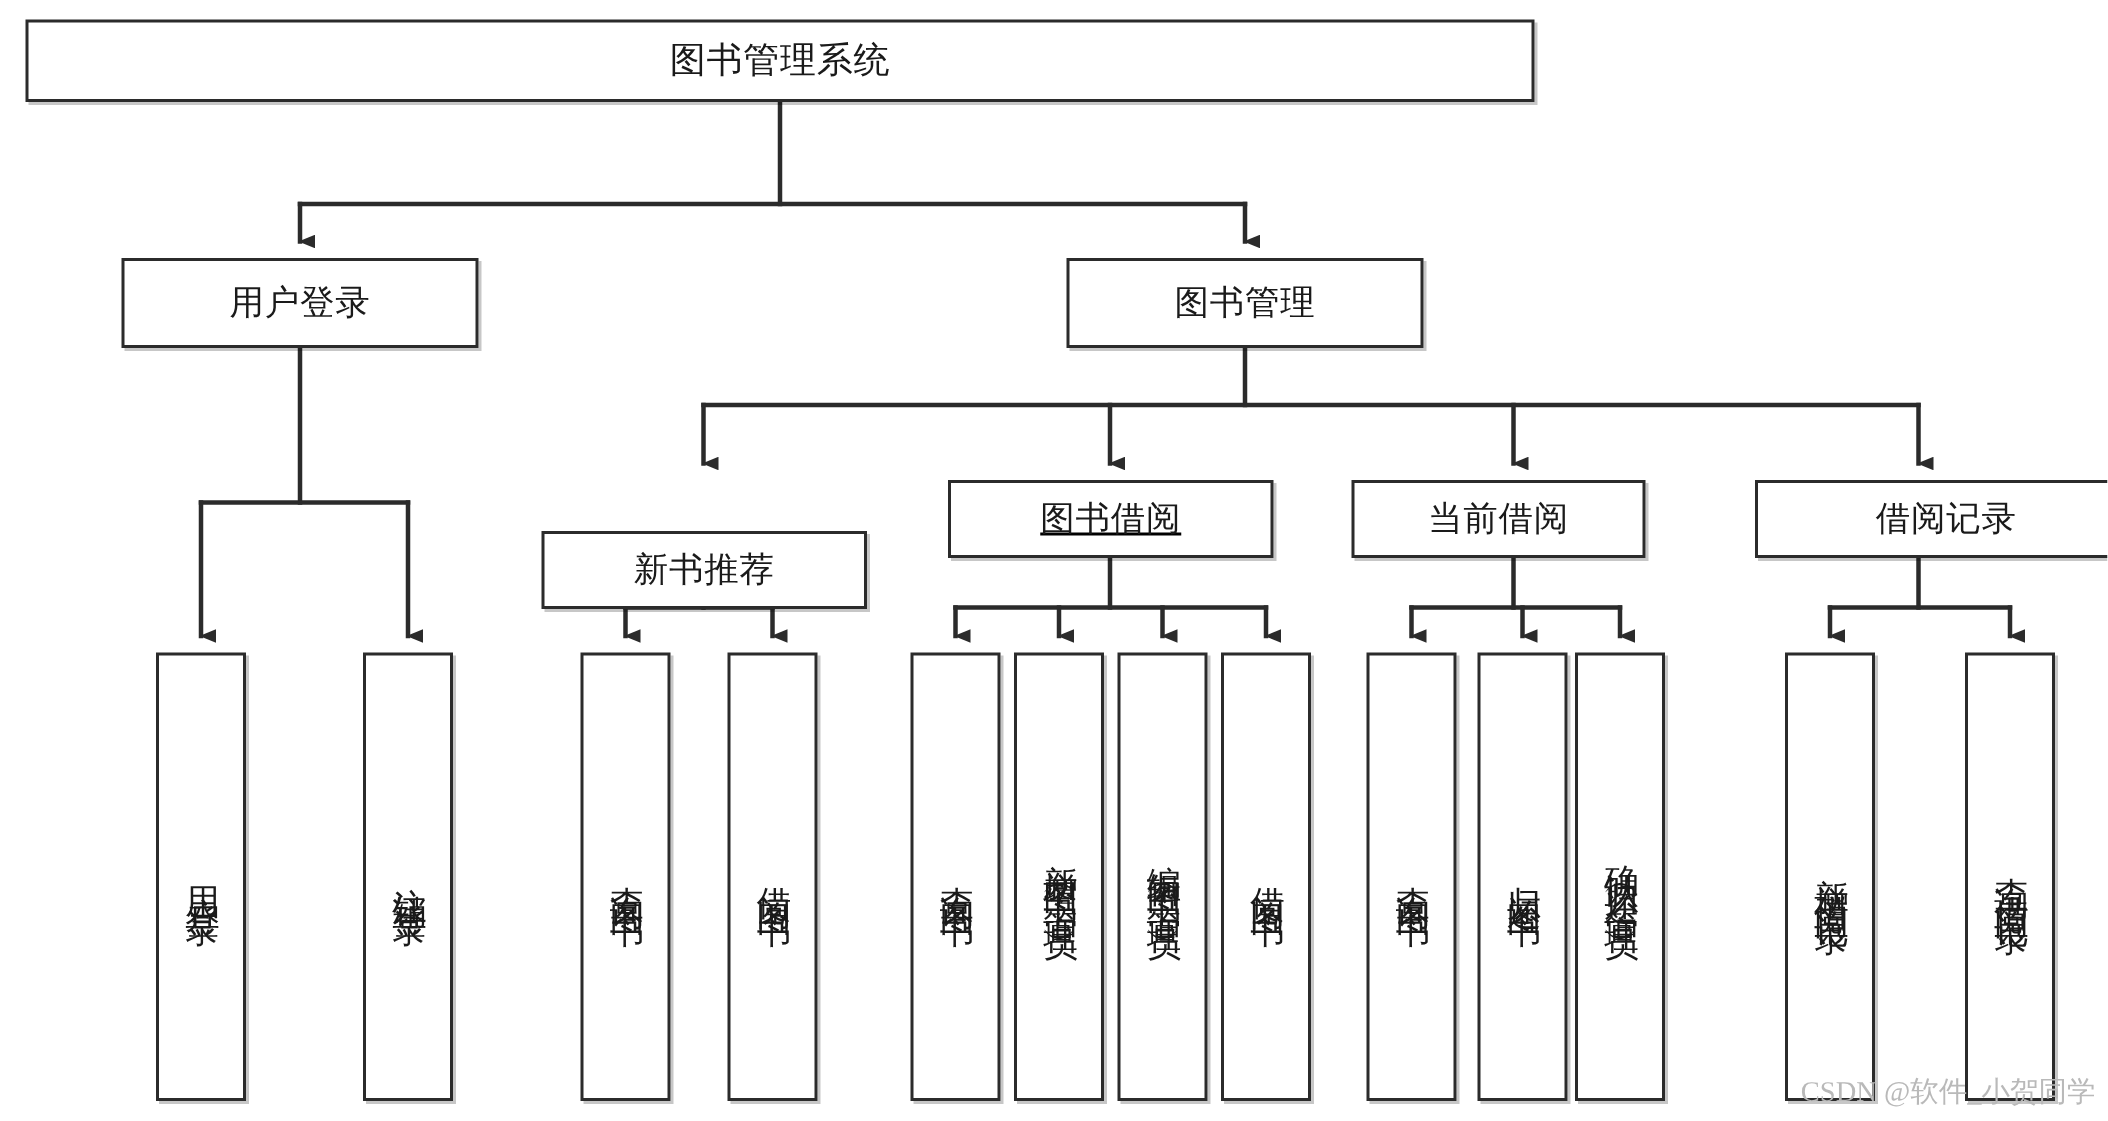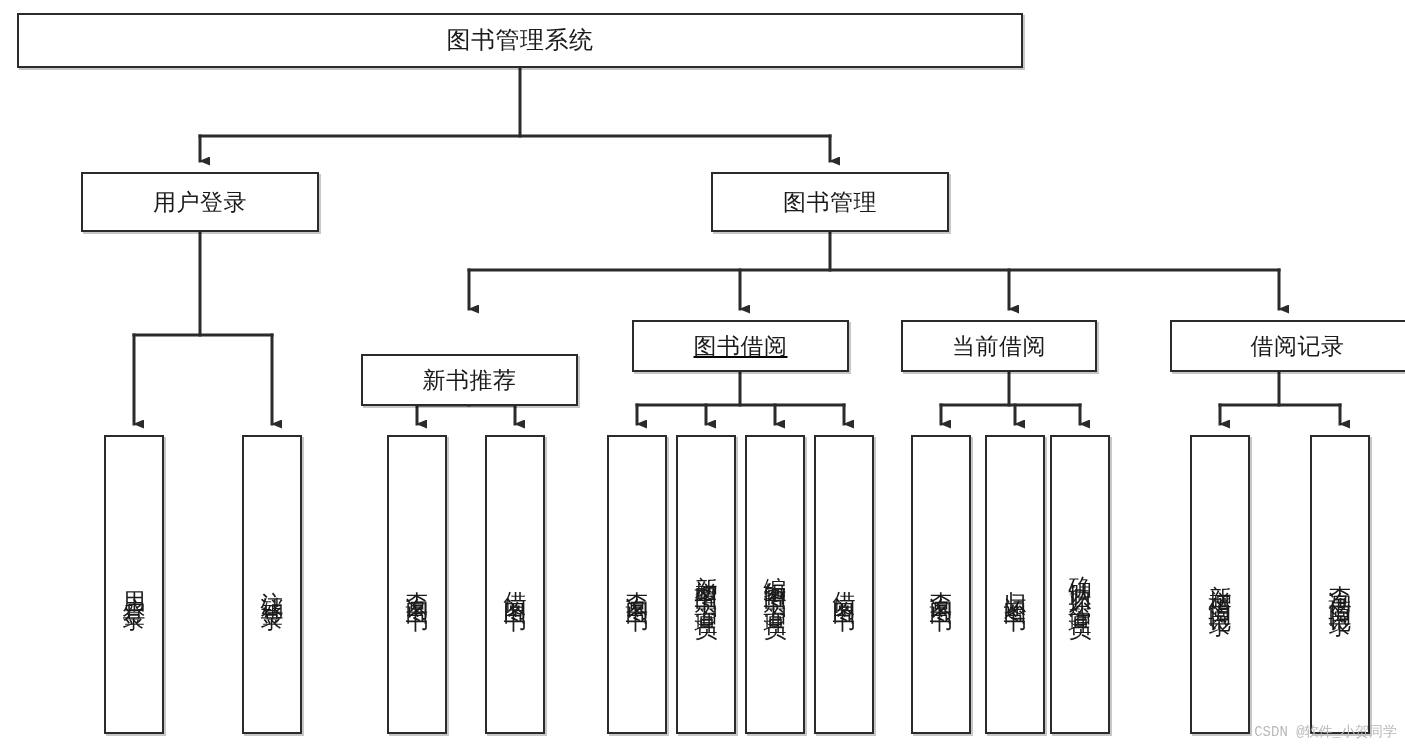--- a/index.html
+++ b/index.html
@@ -57,25 +57,25 @@
     writing-mode: vertical-rl;
     text-orientation: upright;
     font-size: 23px;
     letter-spacing: 6px;
     line-height: 1;
   }
   #watermark {
     position: absolute;
     right: 8px;
     bottom: 6px;
-    font-size: 14px;
+    font-size: 19px;
     color: #b9b9b9;
     z-index: 5;
     white-space: nowrap;
-    font-family: Liberation Mono, monospace;
+    font-family: Liberation Serif, serif;
   }
 </style>
 </head>
 <body>
 
 <div id="diagram-root">
 
   <svg id="edges" viewBox="0 0 1405 747" xmlns="http://www.w3.org/2000/svg">
     <defs>
       <marker id="arrowhead" markerWidth="9" markerHeight="11" refX="4.5" refY="10" orient="auto" markerUnits="userSpaceOnUse">

